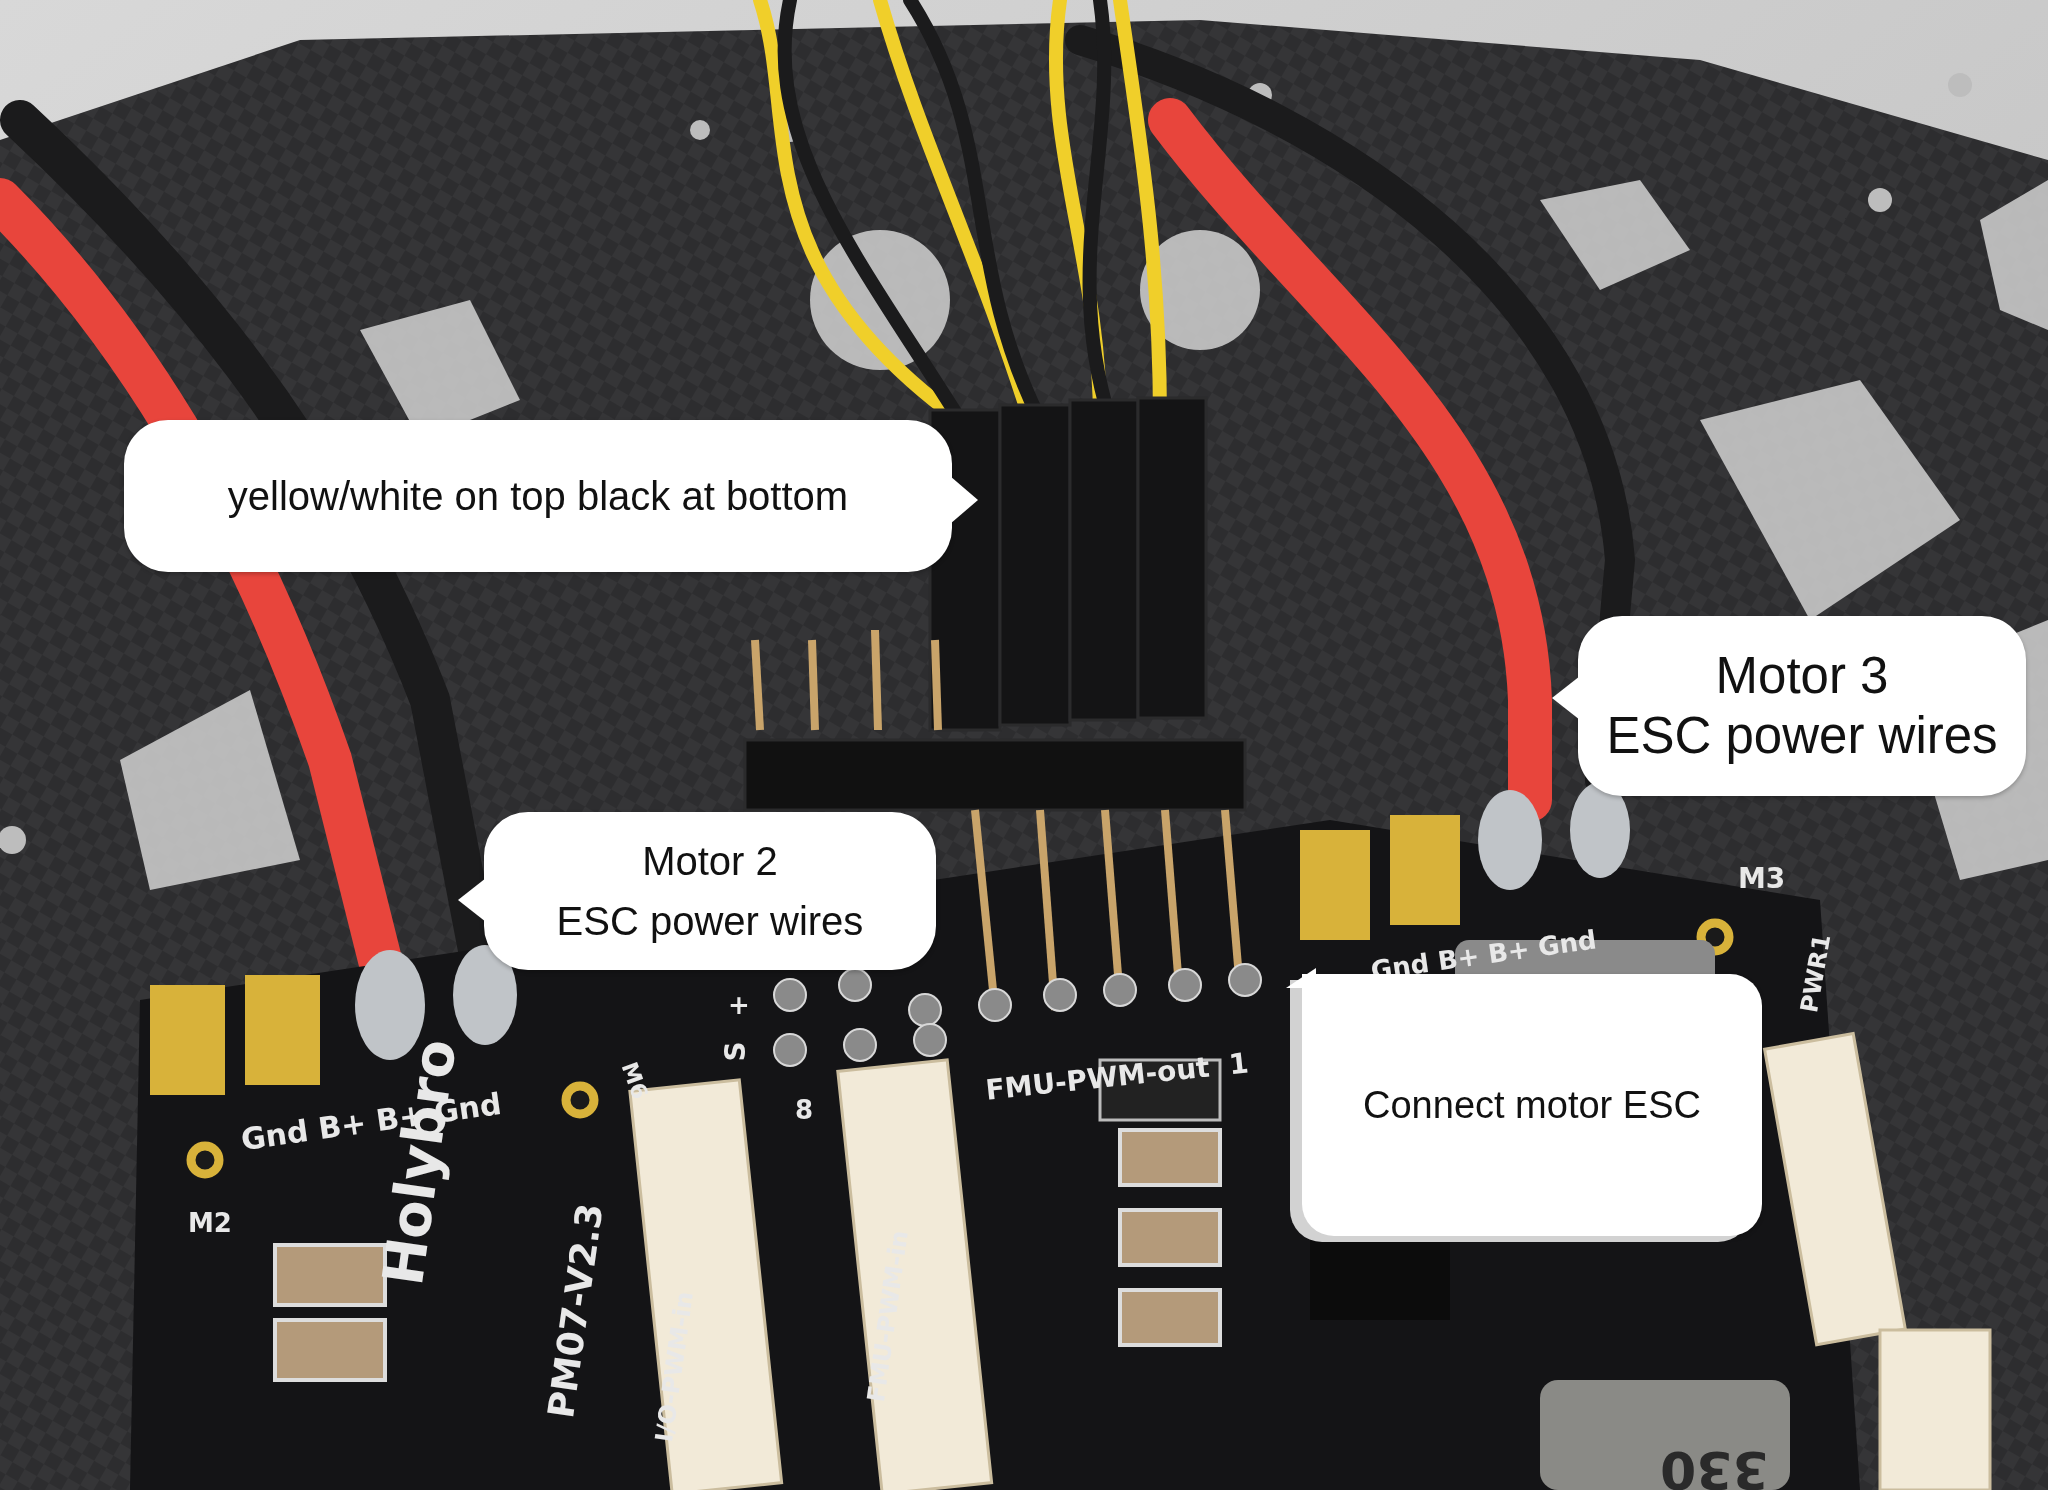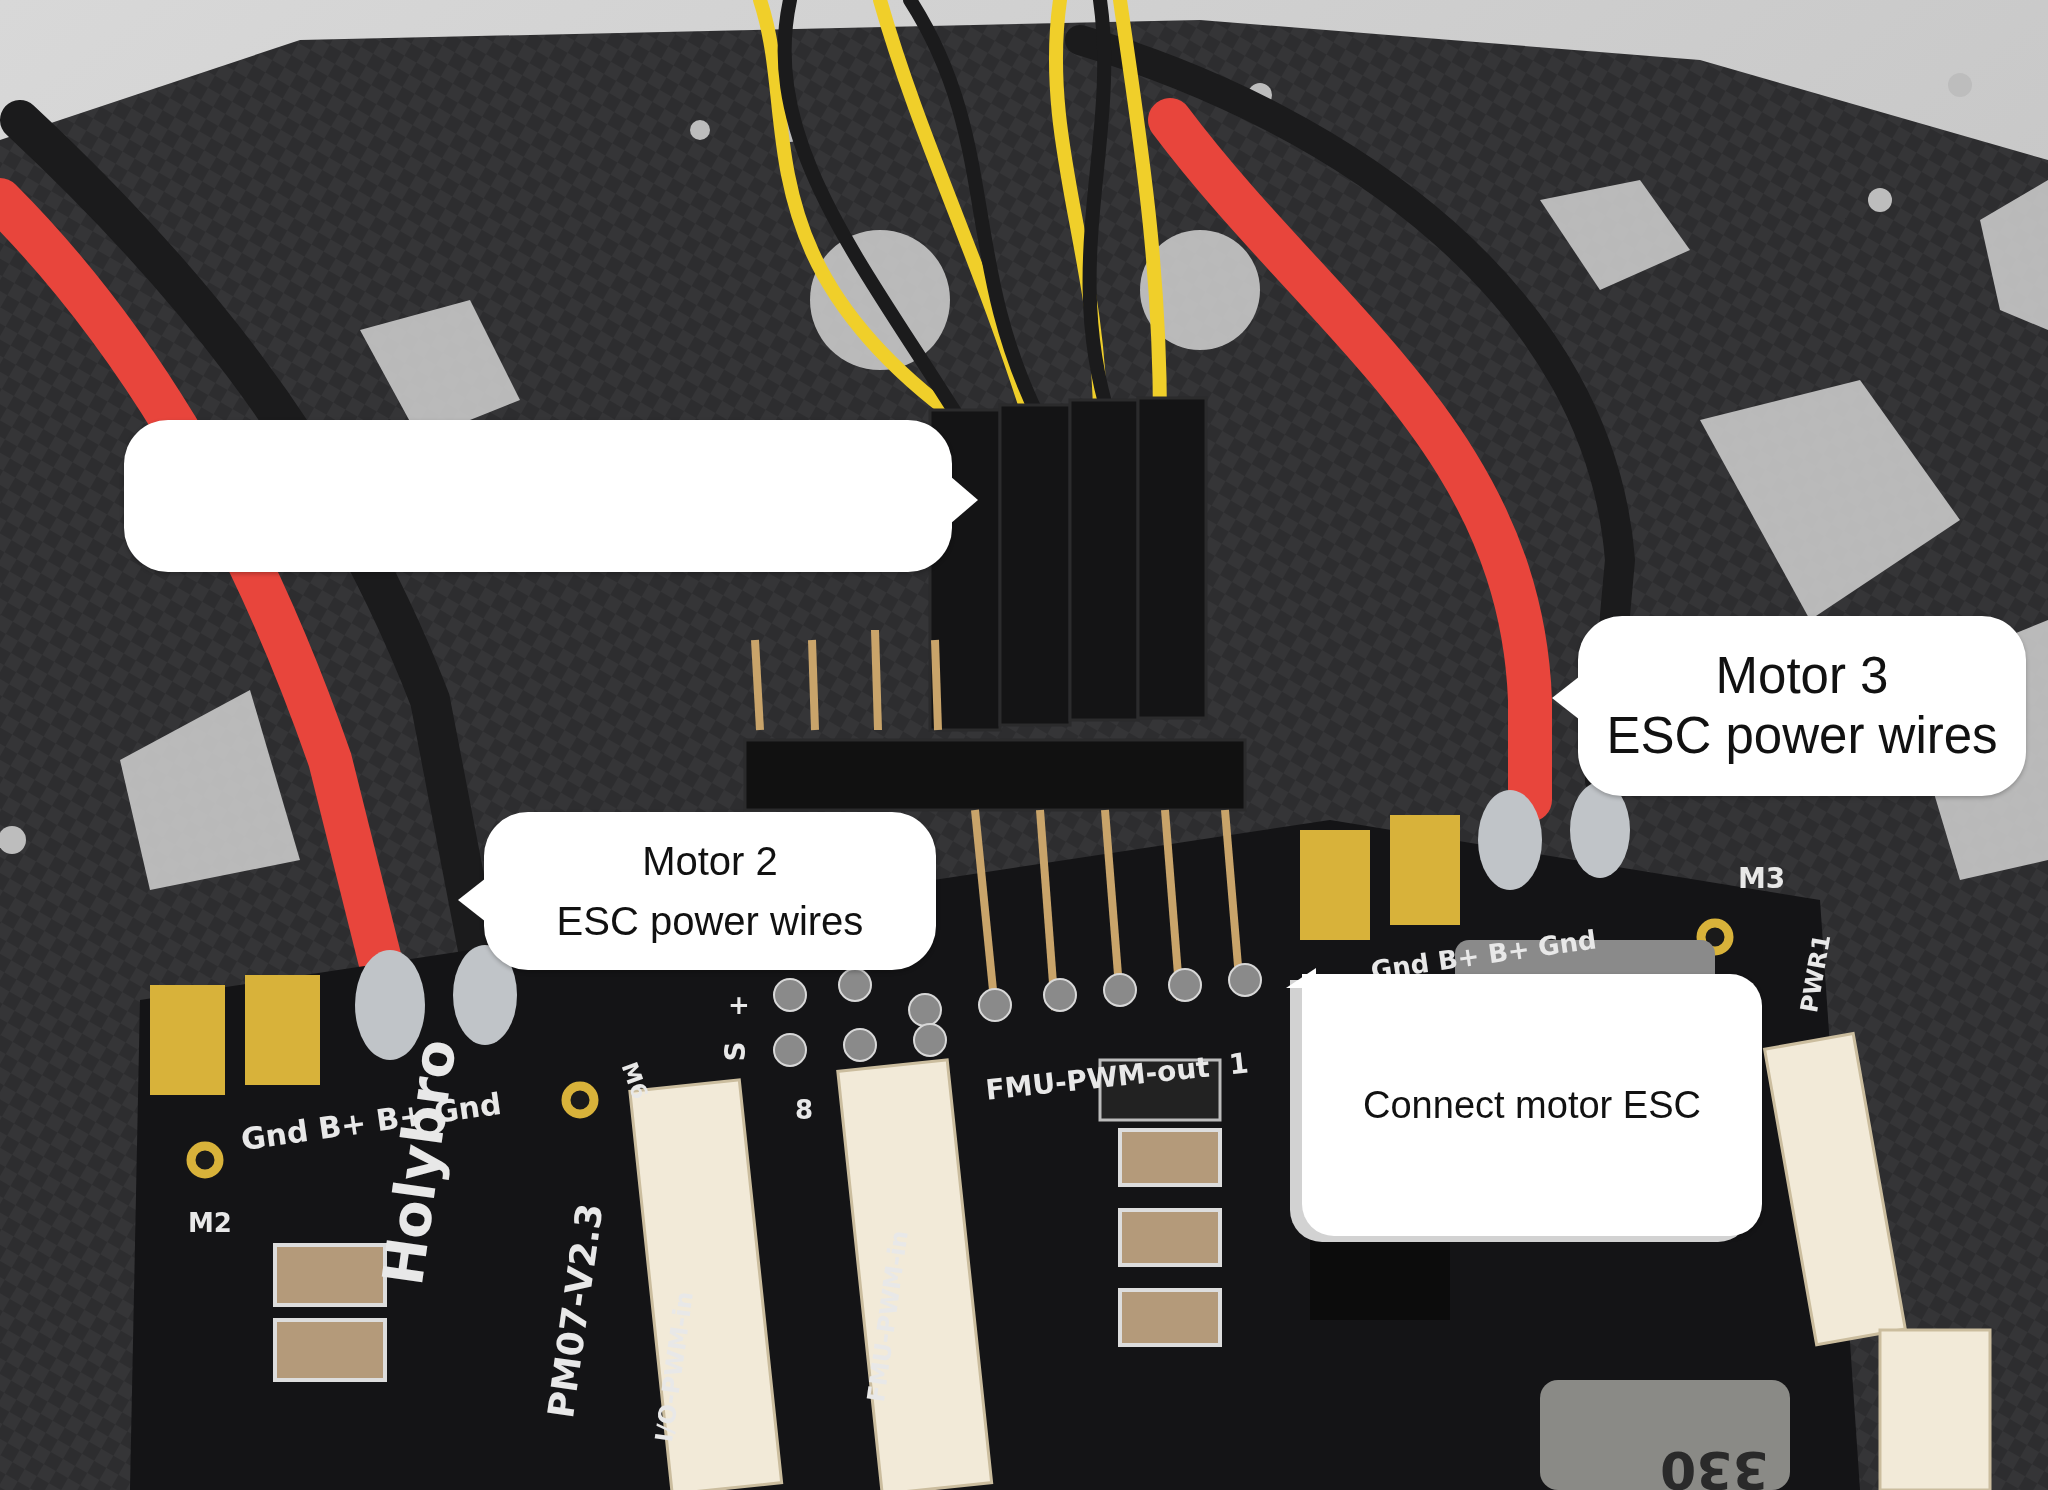--- a/index.html
+++ b/index.html
@@ -207,20 +207,21 @@
   <span>FMU-PWM-out</span>
   <span style="margin-left:10px;">1</span>
 </div>
 <div class="silk" style="left:795px; top:1095px; font-size:26px;">8</div>
 <div class="silk" style="left:725px; top:1035px; font-size:28px; transform:rotate(-90deg);">S</div>
 <div class="silk" style="left:728px; top:990px; font-size:26px;">+</div>
 <div class="silk" style="left:1795px; top:1010px; font-size:24px; transform:rotate(-80deg); transform-origin:left top;">PWR1</div>
 <div class="silk" style="left:1660px; top:1440px; font-size:52px; color:#2a2a2a; transform:rotate(180deg);">330</div>
 
 <div class="callout" id="callout-pwm">
+  <span class="line">yellow/white on top black at bottom</span>
 </div>
 
 <div class="callout" id="callout-m3">
   <span class="line">Motor 3</span>
   <span class="line">ESC power wires</span>
 </div>
 
 <div class="callout" id="callout-m2">
   <span class="line">Motor 2</span>
   <span class="line">ESC power wires</span>

